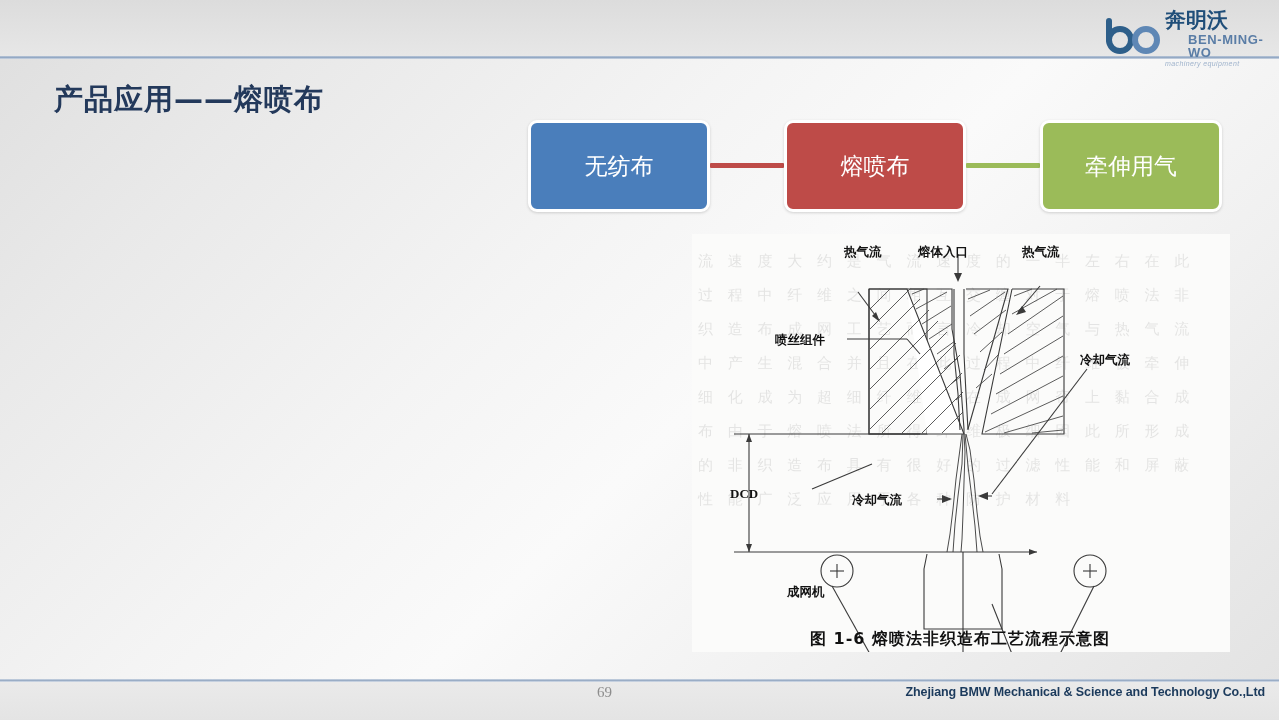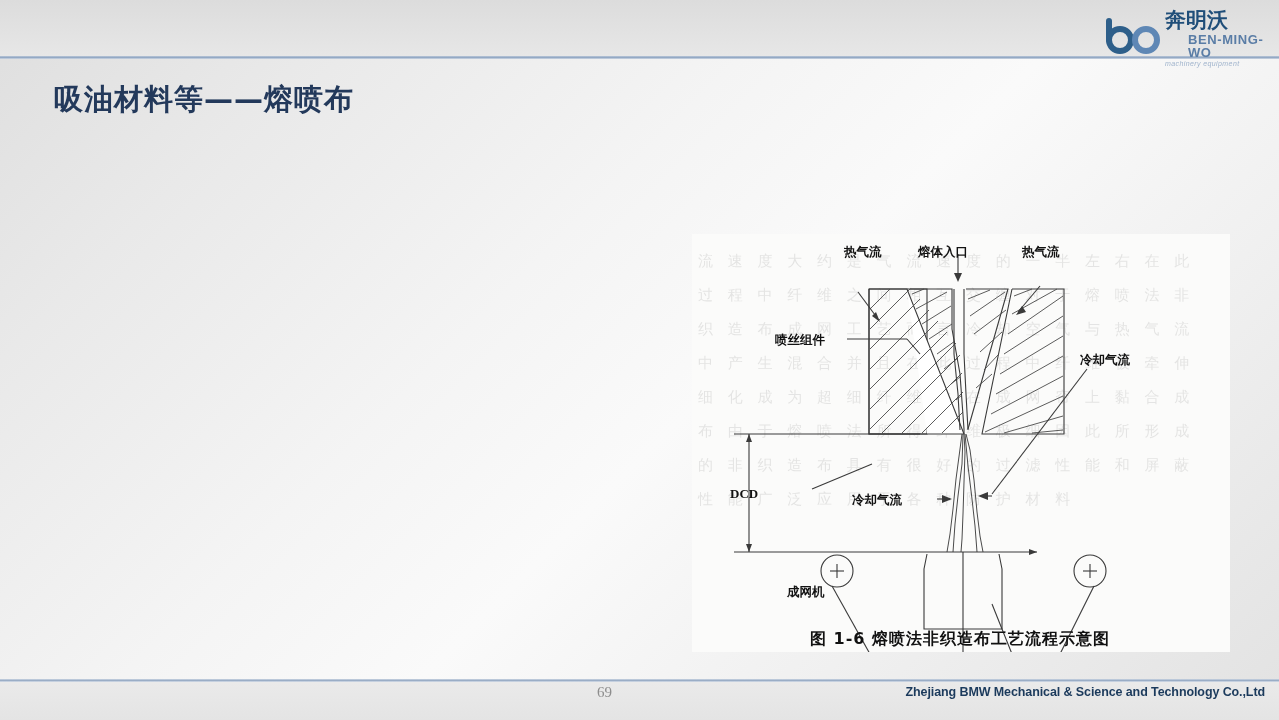--- a/index.html
+++ b/index.html
@@ -218,22 +218,29 @@
         <path d="M32 22 a11 11 0 1 0 22 0 a11 11 0 1 0 -22 0" stroke="#5E87B5" stroke-width="6" fill="none"></path>
       </svg>
     </div>
     <div id="logo-text-wrap">
       <div id="logo-cn">奔明沃</div>
       <div id="logo-en">BEN-MING-WO</div>
       <div id="logo-sub">machinery equipment</div>
     </div>
   </div>
 
-  <div id="page-title">吸油材料等——熔喷布</div>
-
+  <div id="page-title">产品应用——熔喷布</div>
+
+  <div id="flow">
+    <div class="flow-box" id="box-1">无纺布</div>
+    <div class="connector" id="conn-1"></div>
+    <div class="flow-box" id="box-2">熔喷布</div>
+    <div class="connector" id="conn-2"></div>
+    <div class="flow-box" id="box-3">牵伸用气</div>
+  </div>
 
 
   <div id="diagram">
     <div id="diagram-bg-text">流 速 度 大 约 是 气 流 速 度 的 一 半 左 右 在 此 过 程 中 纤 维 之 间 相 互 交 缠 对 于 熔 喷 法 非 织 造 布 成 网 工 艺 而 言 冷 却 空 气 与 热 气 流 中 产 生 混 合 并 且 在 此 过 程 中 纤 维 被 牵 伸 细 化 成 为 超 细 纤 维 并 在 成 网 帘 上 黏 合 成 布 由 于 熔 喷 法 所 得 纤 维 极 细 因 此 所 形 成 的 非 织 造 布 具 有 很 好 的 过 滤 性 能 和 屏 蔽 性 能 广 泛 应 用 于 各 种 防 护 材 料</div>
 
     <svg width="538" height="418" viewBox="0 0 538 418">
 
       <g class="dg-line">
         <polygon points="177,55 235,55 235,200 177,200" fill="none"></polygon>
         <polygon points="215,55 272,200 235,200 215,55" fill="#ffffff" stroke="none"></polygon>

